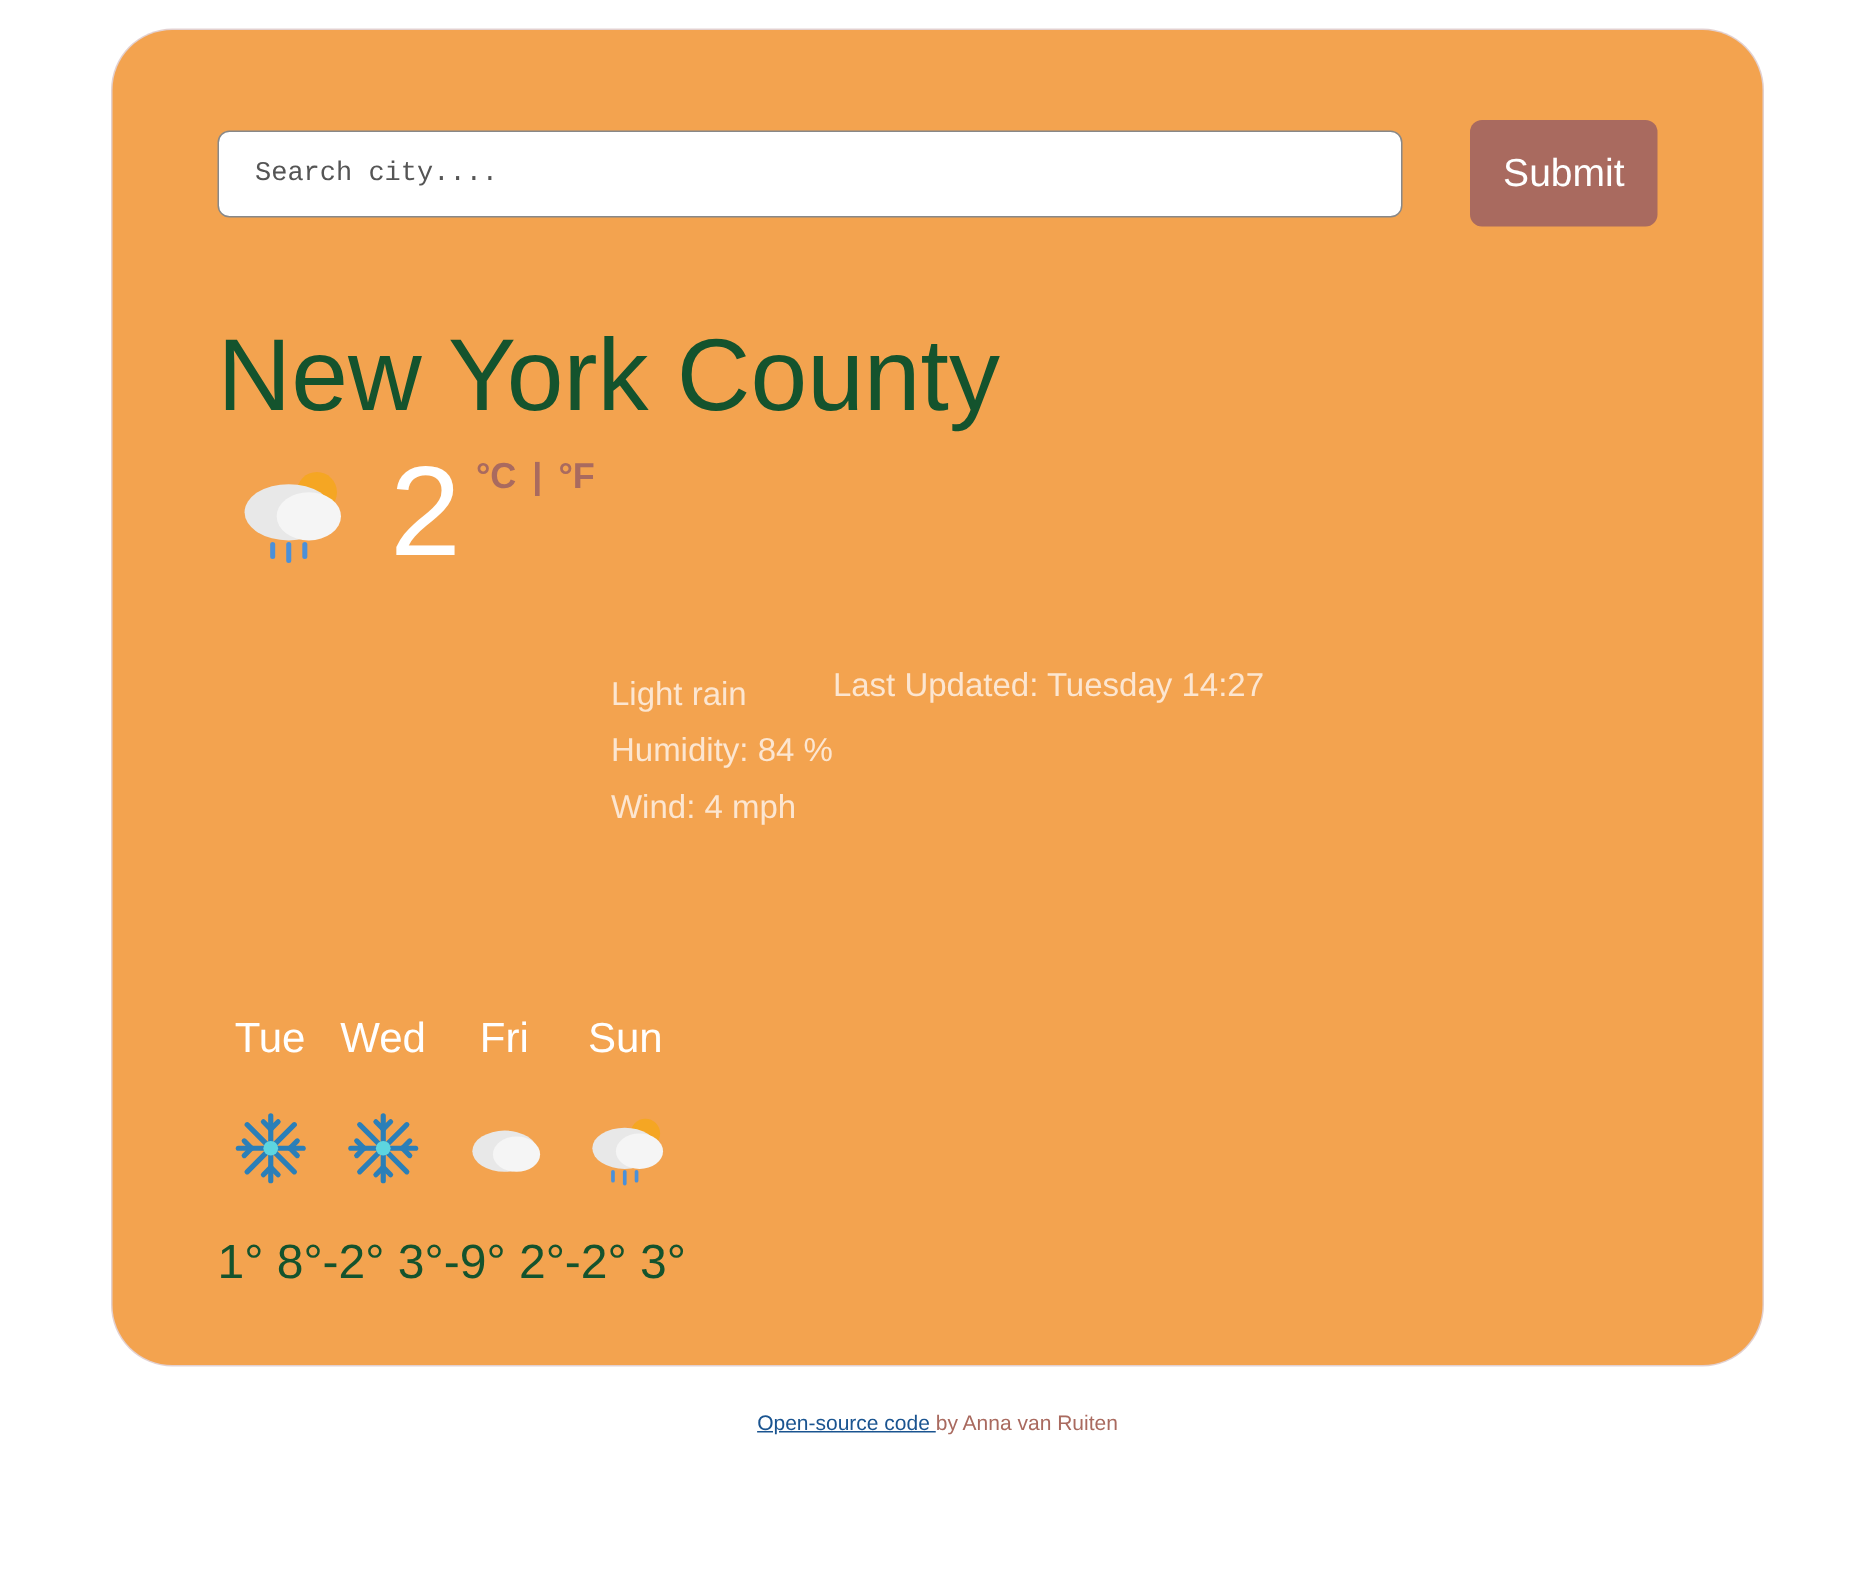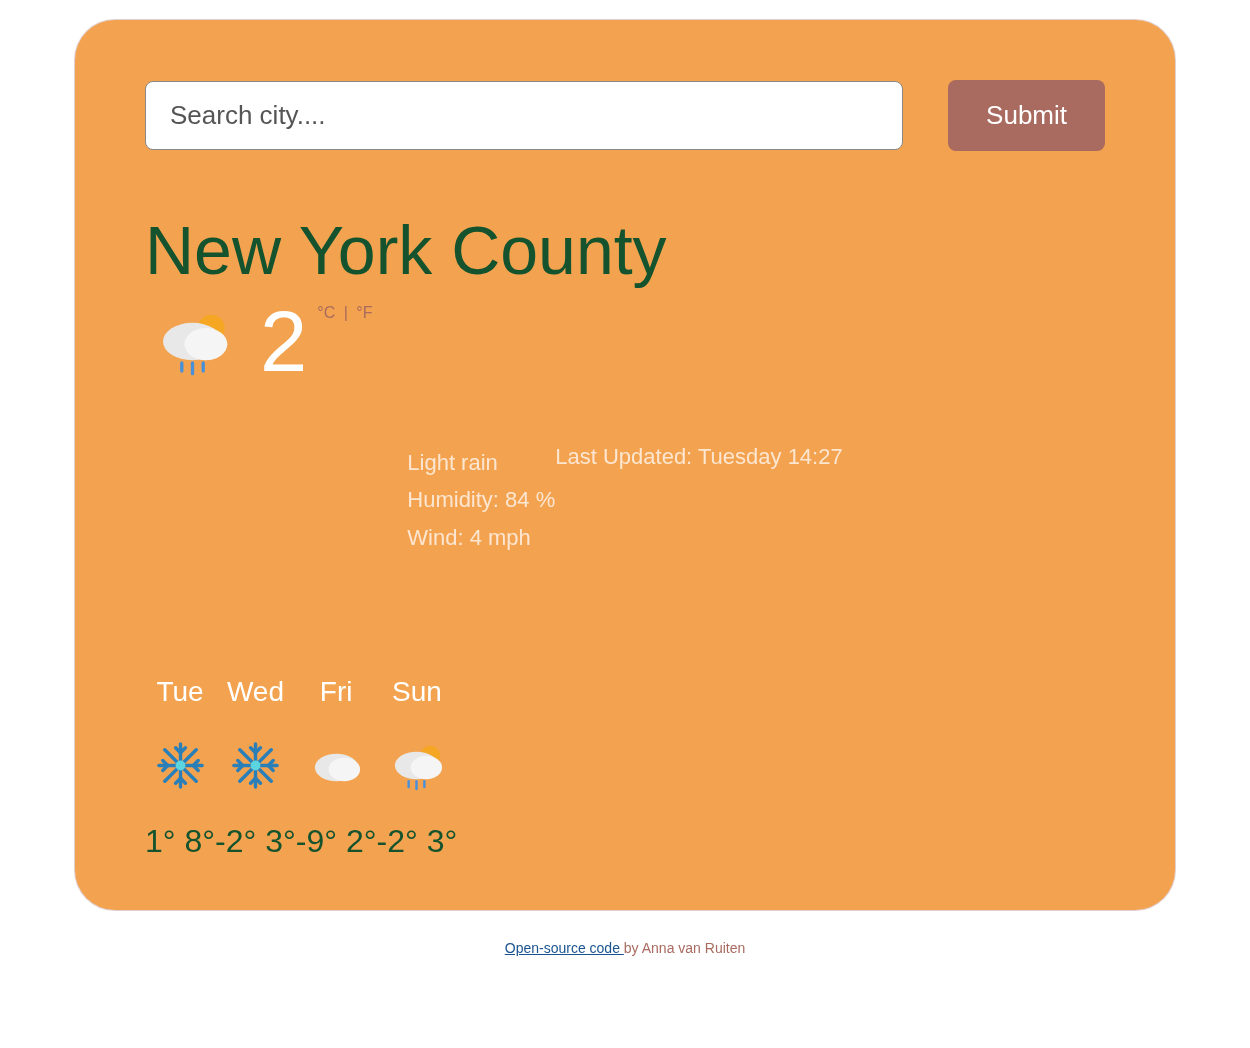--- a/index.html
+++ b/index.html
@@ -28,37 +28,37 @@
     .search-row {
       display: flex;
       gap: 45px;
       align-items: center;
       margin-bottom: 60px;
     }
     
     .search-input {
       flex: 1;
       padding: 18px 24px;
-      font-size: 26px;
+      font-size: 18px;
       border: 1px solid #888;
       border-radius: 8px;
       background: #fff;
       color: #555;
-      font-family: Liberation Sans, sans-serif;
+      font-family: Liberation Mono, monospace;
     }
     
     .search-input::placeholder {
       color: #555;
     }
     
     .submit-btn {
       background: #a96a5f;
       color: #fff;
       border: none;
-      padding: 20px 38px;
+      padding: 20px 22px;
       font-size: 26px;
       border-radius: 8px;
       cursor: pointer;
       font-family: inherit;
     }
     
     .city-name {
       color: #14532d;
       font-size: 68px;
       font-weight: 300;
@@ -85,23 +85,24 @@
     }
     
     .temp-value {
       color: #fff;
       font-size: 85px;
       font-weight: 300;
       line-height: 1;
     }
     
     .temp-units {
-      font-size: 16px;
+      font-size: 24px;
       color: #a96a5f;
       padding-top: 5px;
+      font-weight: bold;
     }
     
     .temp-unit-active {
       color: #a96a5f;
       cursor: pointer;
     }
     
     .temp-separator {
       color: #a96a5f;
       margin: 0 4px;

